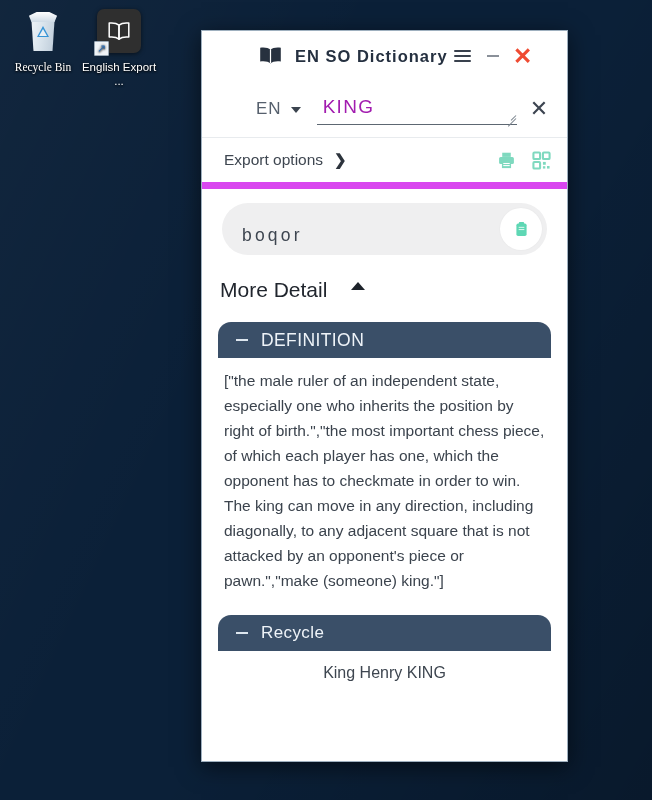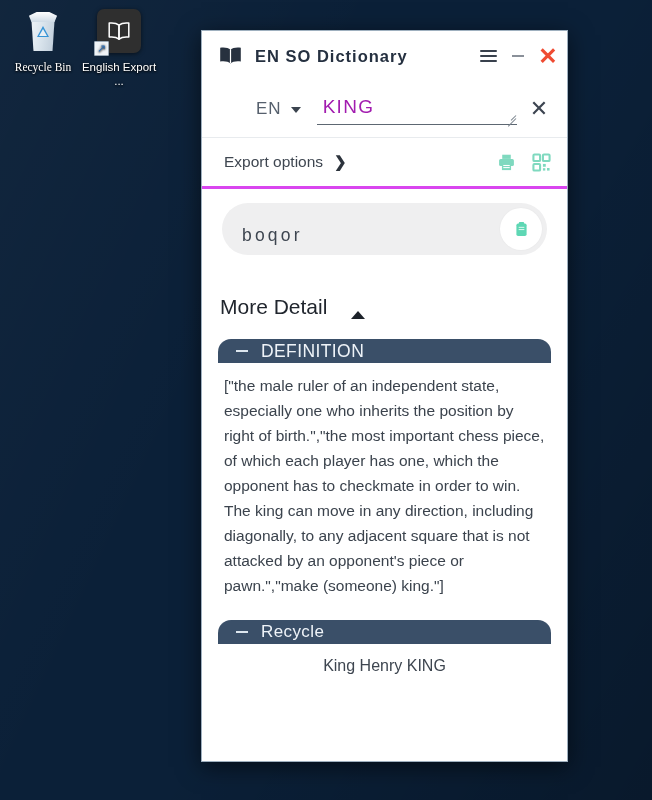--- a/index.html
+++ b/index.html
@@ -138,22 +138,23 @@
     display: flex;
     flex-direction: column;
   }
 
   
   .titlebar {
     height: 50px;
     flex: 0 0 50px;
     display: flex;
     align-items: center;
-    padding: 0 4px 0 16px;
+    padding: 0 30px 0 16px;
     background: #ffffff;
+    margin-left: 40px;
   }
   .tb-book { width: 25px; height: 20px; flex: 0 0 auto; margin-right: 12px; }
   .tb-title {
     font-size: 16.5px;
     font-weight: bold;
     color: #253040;
     letter-spacing: 1.0px;
     white-space: nowrap;
   }
   .tb-spacer { flex: 1 1 auto; }
@@ -234,21 +235,21 @@
   }
 
   
   .export-row {
     height: 52px;
     flex: 0 0 52px;
     display: flex;
     align-items: center;
     padding: 0 16px 0 22px;
     border-top: 1px solid #e8ebee;
-    border-bottom: 3px solid #d946ef;
+    border-bottom: 7px solid #d946ef;
   }
   .export-label {
     font-size: 15.5px;
     color: #3e4650;
     cursor: pointer;
   }
   .export-caret {
     margin-left: 11px;
     font-size: 15px;
     color: #2c333c;
@@ -284,23 +285,23 @@
     width: 42px; height: 42px;
     border-radius: 50%;
     background: #ffffff;
     display: flex; align-items: center; justify-content: center;
     cursor: pointer;
     box-shadow: 0 0 2px rgba(0,0,0,0.05);
   }
 
   
   .more-detail {
-    padding: 40px 20px 10px 18px;
-    display: flex;
-    align-items: flex-end;
+    padding: 23px 20px 10px 18px;
+    display: flex;
+    align-items: flex-start;
     gap: 24px;
     cursor: pointer;
     flex: 0 0 auto;
   }
   .more-detail-label {
     font-size: 21px;
     color: #21262e;
   }
   .chev-up {
     width: 0; height: 0;
@@ -313,21 +314,21 @@
   
   .sections {
     flex: 1 1 auto;
     padding: 10px 16px 0 16px;
     overflow: hidden;
   }
   .section { margin-bottom: 8px; }
   .section-head {
     background: #3a4f68;
     border-radius: 13px 13px 0 0;
-    height: 24px;
+    height: 36px;
     display: flex;
     align-items: center;
     padding: 0 0 0 18px;
     gap: 13px;
     cursor: pointer;
   }
   .sec-minus {
     width: 12px; height: 2px;
     background: #dde6ee;
     flex: 0 0 auto;

